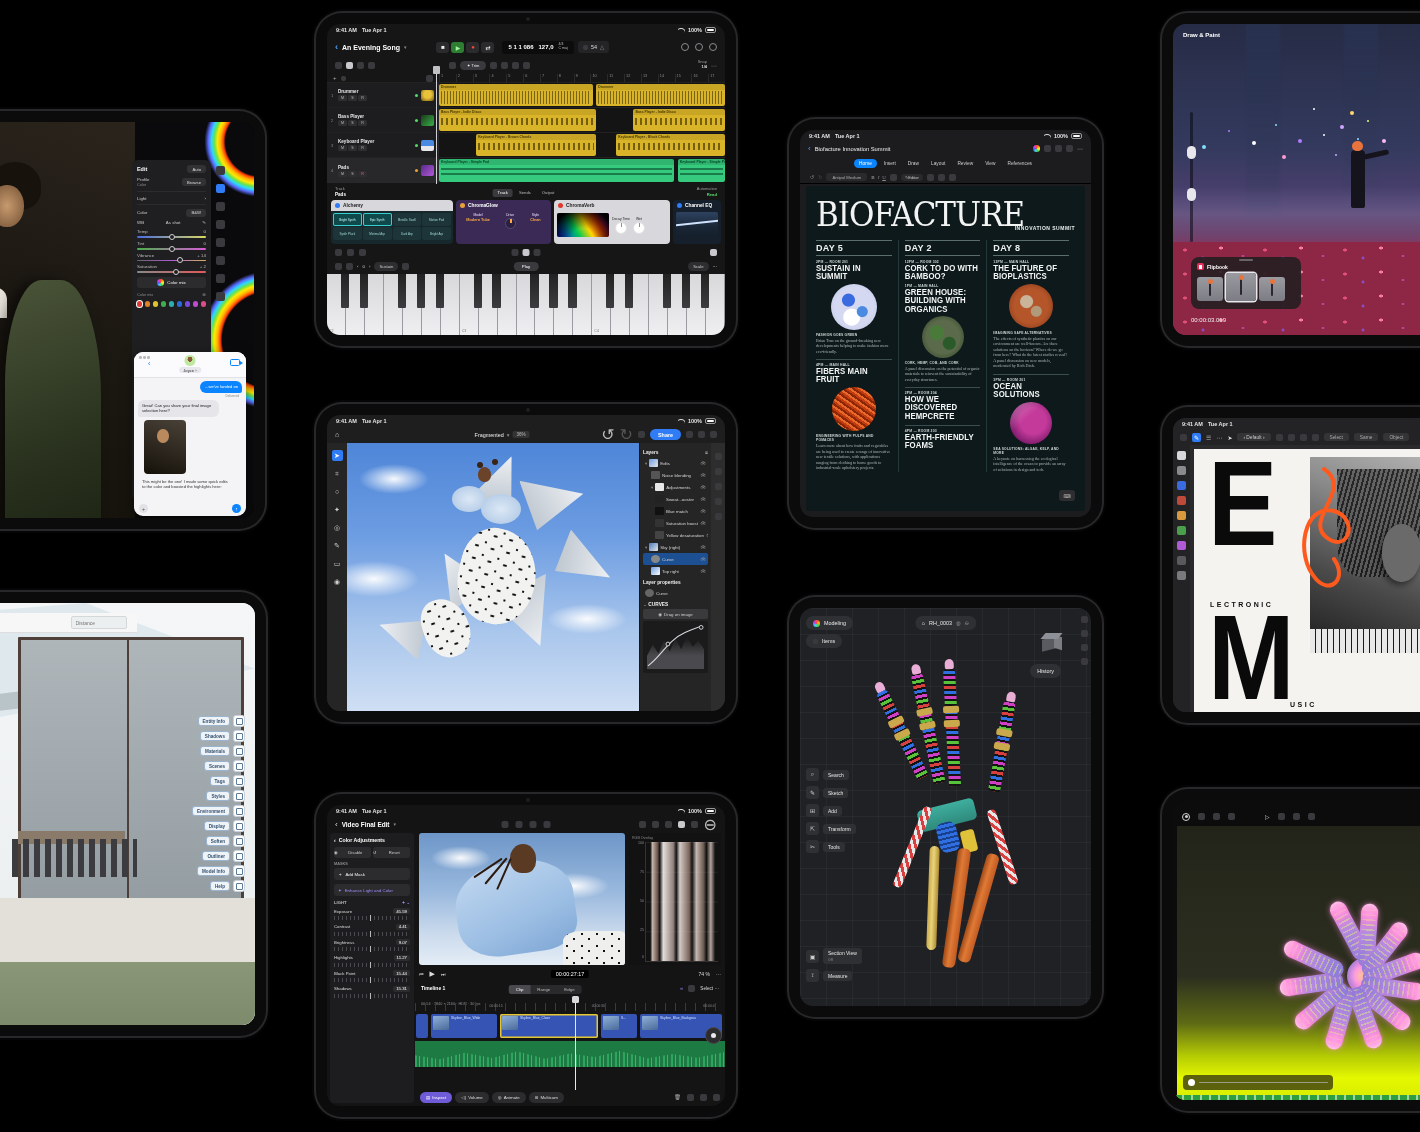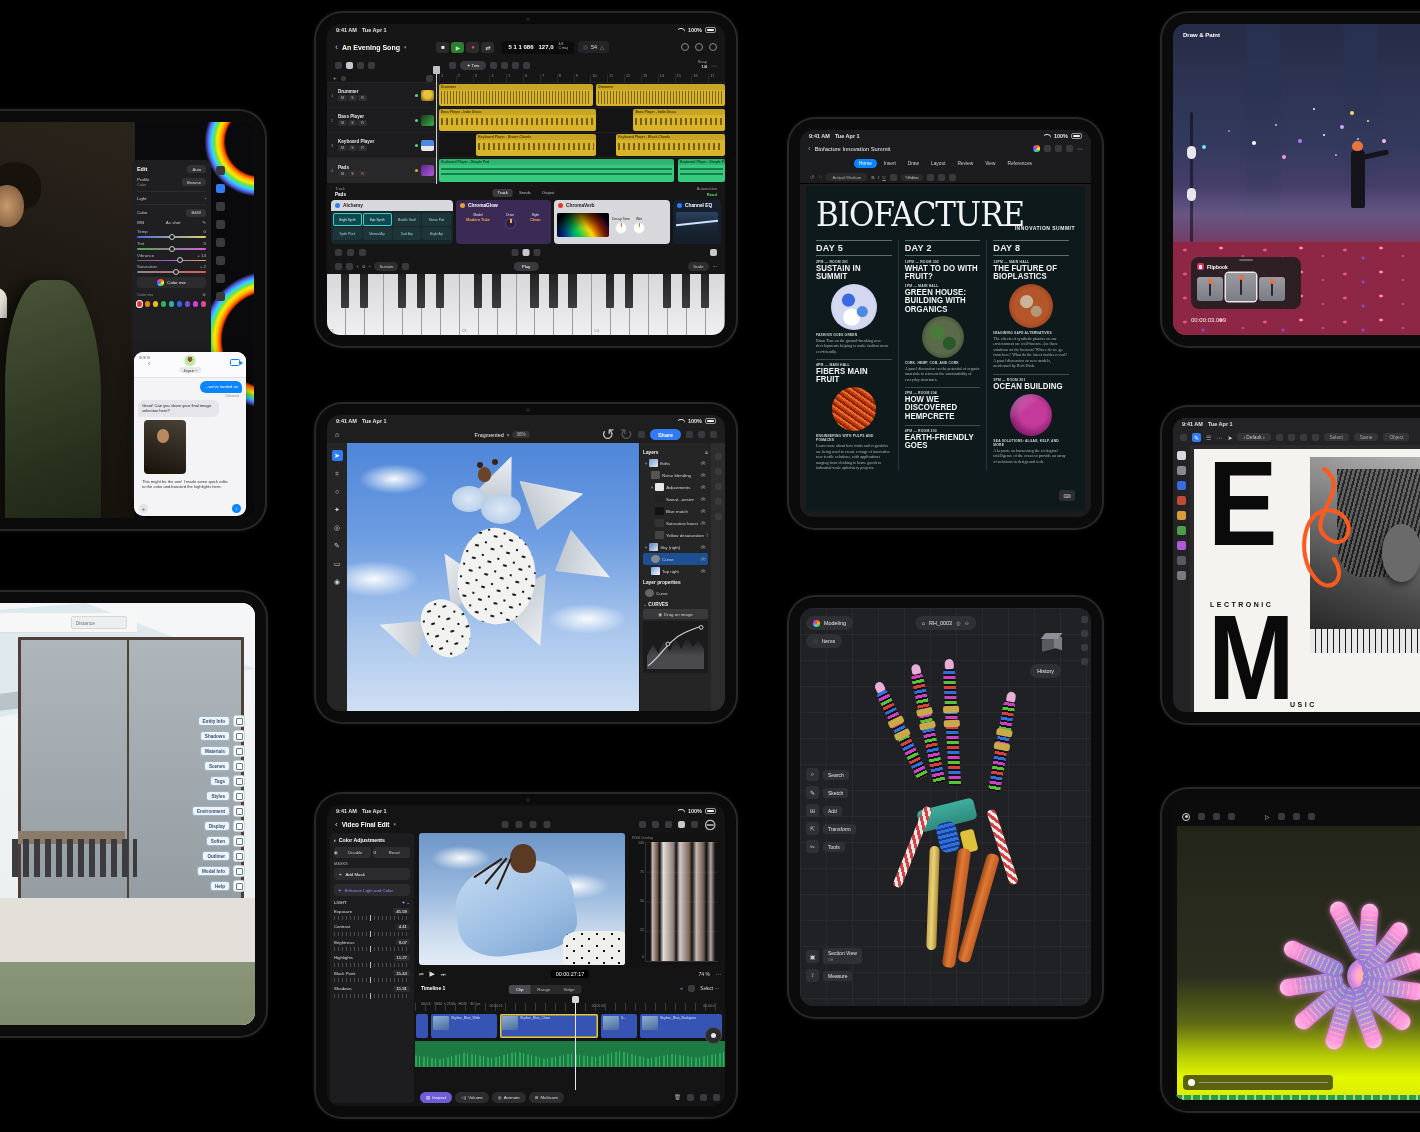--- a/index.html
+++ b/index.html
@@ -857,43 +857,43 @@
         <div class="pg-rule"></div>
         <div class="pg-time">4PM — MAIN HALL</div>
         <div class="pg-h">FIBERS MAIN FRUIT</div>
         <div class="pg-circ" style="width:44px;height:44px;background:repeating-linear-gradient(35deg,#c23a10 0 2px,#e86a2a 2px 4px,#8a2505 4px 6px),radial-gradient(circle,#d85a1a,#7a2505)"></div>
         <div class="pg-tag">ENGINEERING WITH PULPS AND POMACES</div>
         <div class="pg-body">Learn more about how fruits and vegetables are being used to create a range of innovative new textile solutions, with applications ranging from clothing to home goods to industrial-scale upholstery projects.</div>
       </div>
       <div class="pg-col">
         <div class="pg-day">DAY 2</div>
         <div class="pg-time">12PM — ROOM 302</div>
-        <div class="pg-h">WHAT TO DO WITH FRUIT?</div>
+        <div class="pg-h">CORK TO DO WITH BAMBOO?</div>
         <div class="pg-time">1PM — MAIN HALL</div>
         <div class="pg-h">GREEN HOUSE: BUILDING WITH ORGANICS</div>
         <div class="pg-circ" style="width:42px;height:42px;background:radial-gradient(circle at 35% 40%,#4a7a3a 7px,transparent 8px),radial-gradient(circle at 65% 65%,#2a5a2a 6px,transparent 7px),radial-gradient(circle,#5a6a4a 55%,#2a3a22 100%)"></div>
         <div class="pg-tag">CORK, HEMP, COB, AND CORK</div>
         <div class="pg-body">A panel discussion on the potential of organic materials to reinvent the sustainability of everyday structures.</div>
         <div class="pg-rule"></div>
         <div class="pg-time">2PM — ROOM 204</div>
         <div class="pg-h">HOW WE DISCOVERED HEMPCRETE</div>
         <div class="pg-rule"></div>
         <div class="pg-time">4PM — ROOM 203</div>
-        <div class="pg-h">EARTH-FRIENDLY GOES</div>
+        <div class="pg-h">EARTH-FRIENDLY FOAMS</div>
       </div>
       <div class="pg-col">
         <div class="pg-day">DAY 8</div>
         <div class="pg-time">12PM — MAIN HALL</div>
         <div class="pg-h">THE FUTURE OF BIOPLASTICS</div>
         <div class="pg-circ" style="width:44px;height:44px;background:radial-gradient(circle at 40% 40%,#c9b49a 6px,transparent 7px),radial-gradient(circle at 62% 62%,#b09a7a 5px,transparent 6px),radial-gradient(circle,#b4552a 55%,#7a3012 100%)"></div>
         <div class="pg-tag">IMAGINING SAFE ALTERNATIVES</div>
         <div class="pg-body">The effects of synthetic plastics on our environment are well-known. Are there solutions on the horizon? Where do we go from here? What do the latest studies reveal? A panel discussion on new models, moderated by Rich Dinh.</div>
         <div class="pg-rule"></div>
         <div class="pg-time">3PM — ROOM 201</div>
-        <div class="pg-h">OCEAN BUILDING</div>
+        <div class="pg-h">OCEAN SOLUTIONS</div>
         <div class="pg-circ" style="width:42px;height:42px;background:linear-gradient(140deg,rgba(255,255,255,.35),transparent 40%),radial-gradient(circle at 55% 45%,#c43a9a 40%,#7a1a6a 75%,#3a0a3a 100%)"></div>
         <div class="pg-tag">SEA SOLUTIONS: ALGAE, KELP, AND MORE</div>
         <div class="pg-body">A keynote on harnessing the ecological intelligence of the ocean to provide an array of solutions in design and tech.</div>
       </div>
     </div>
     <div class="pg-kbd">⌨</div>
   </div>
  </div>
 </div>
 

